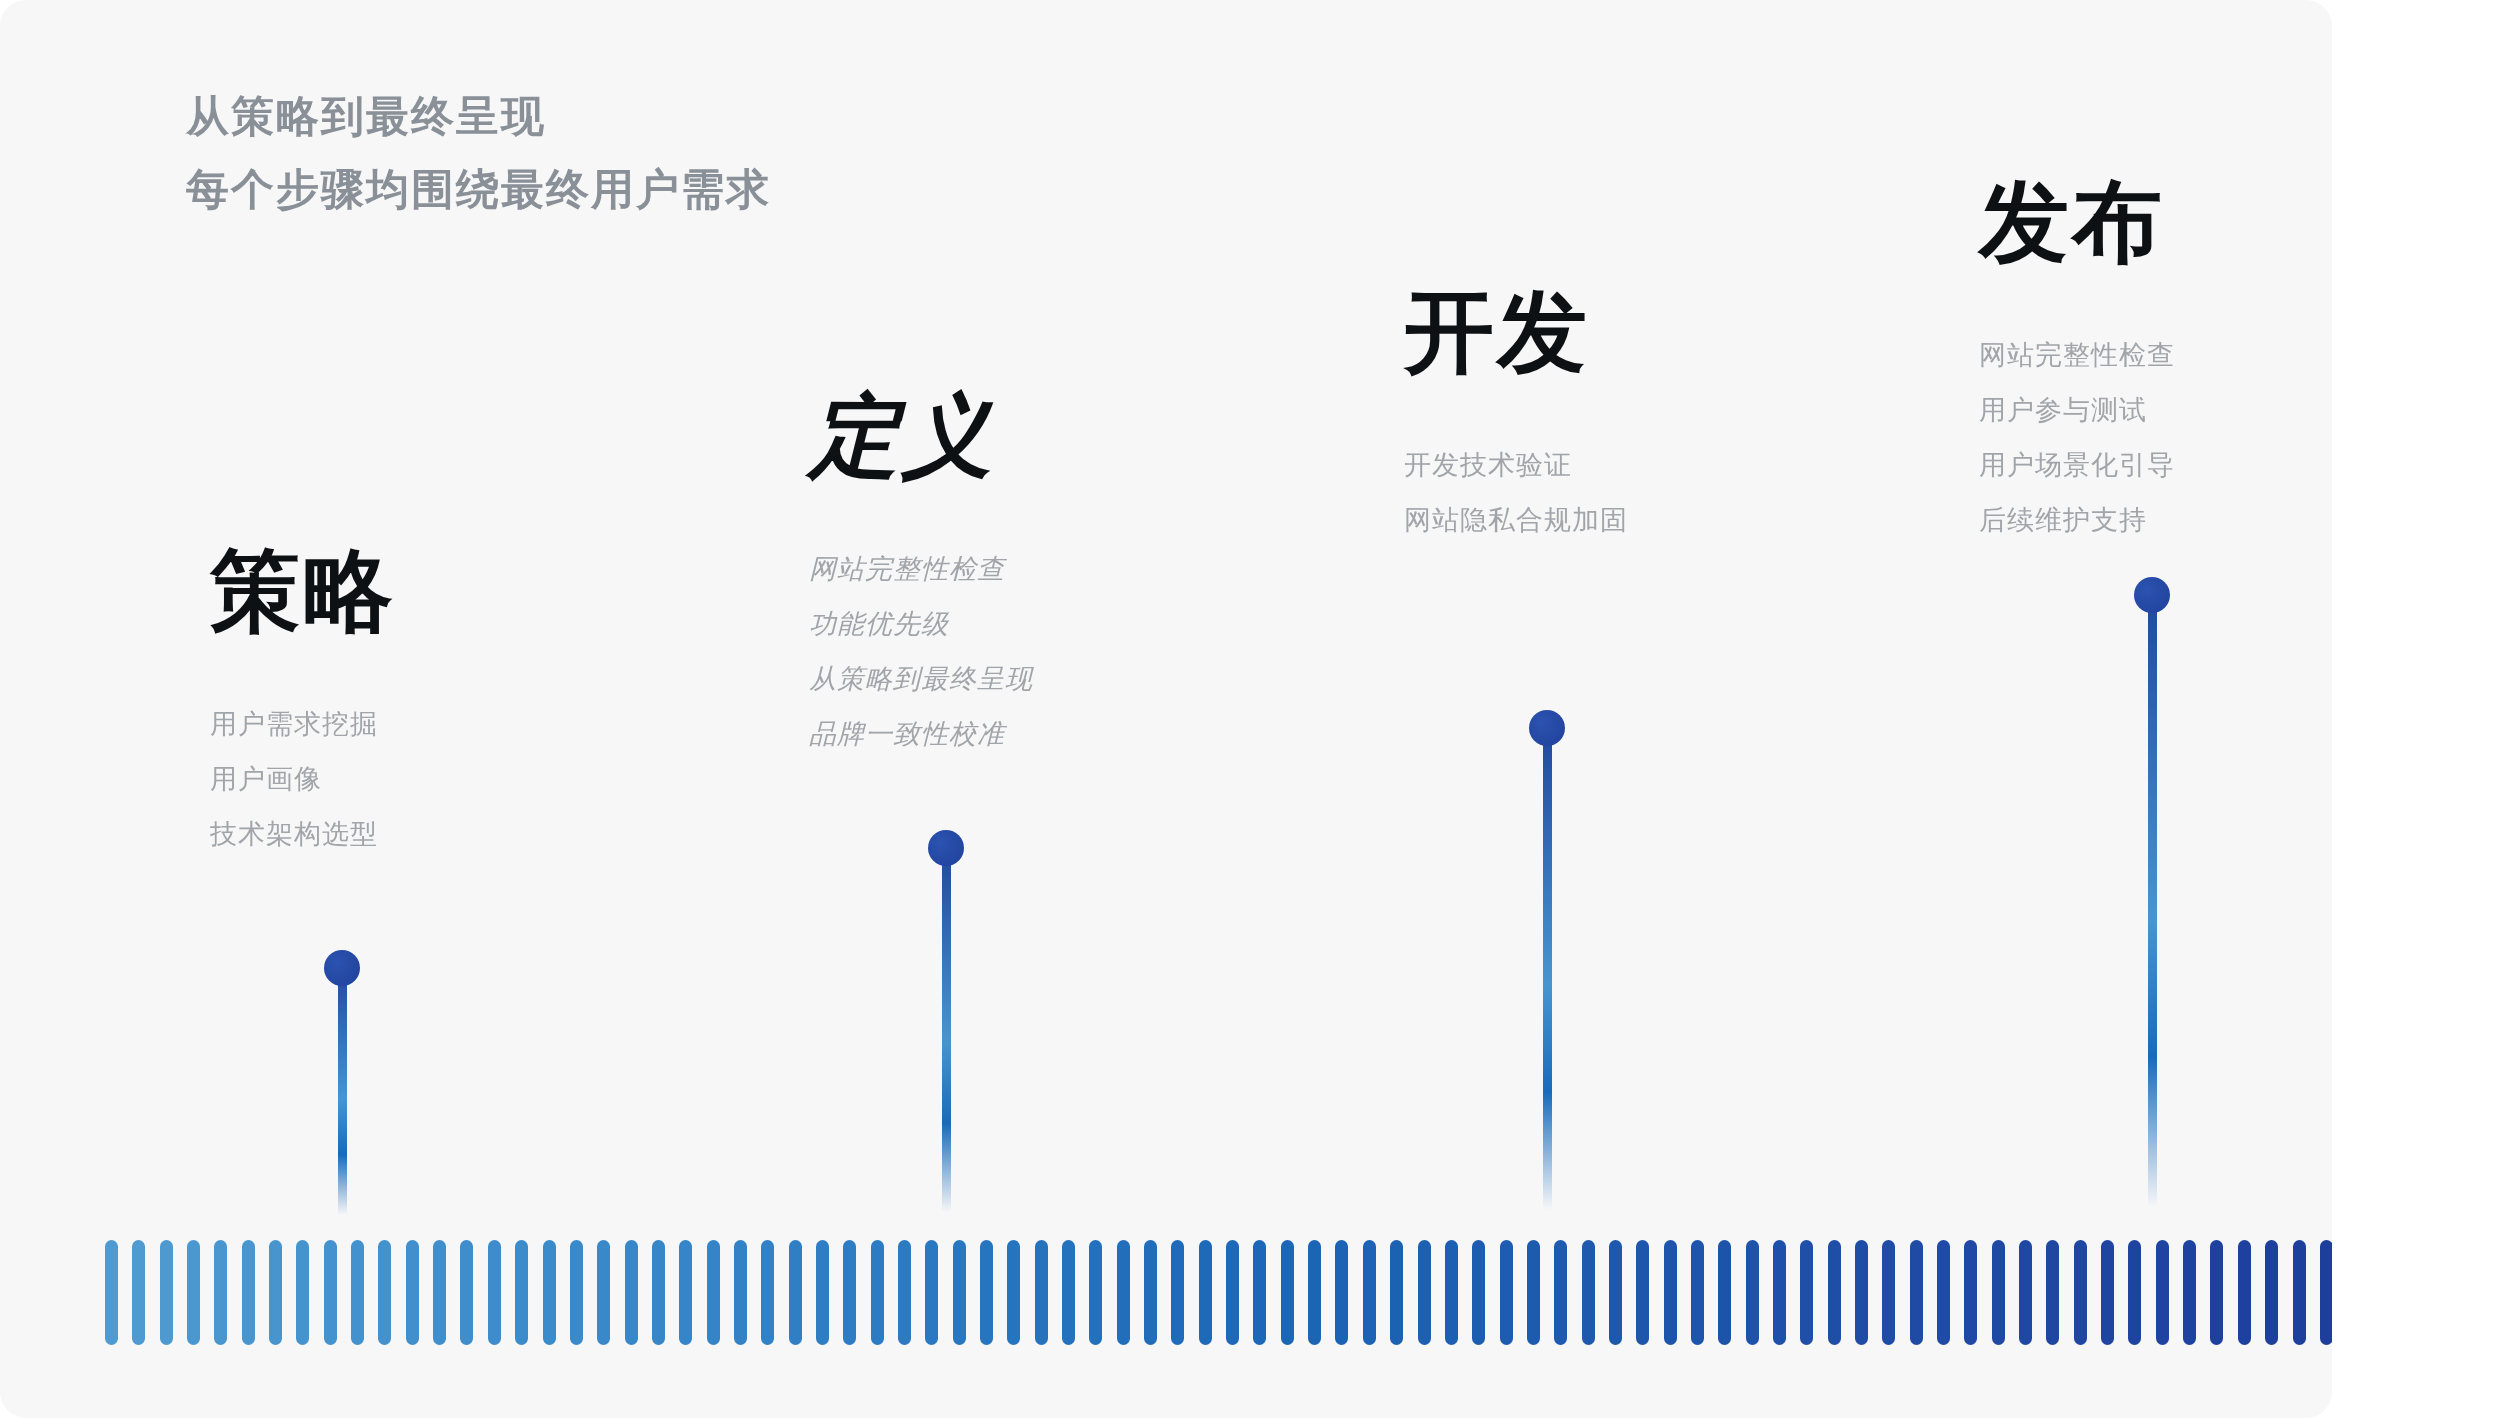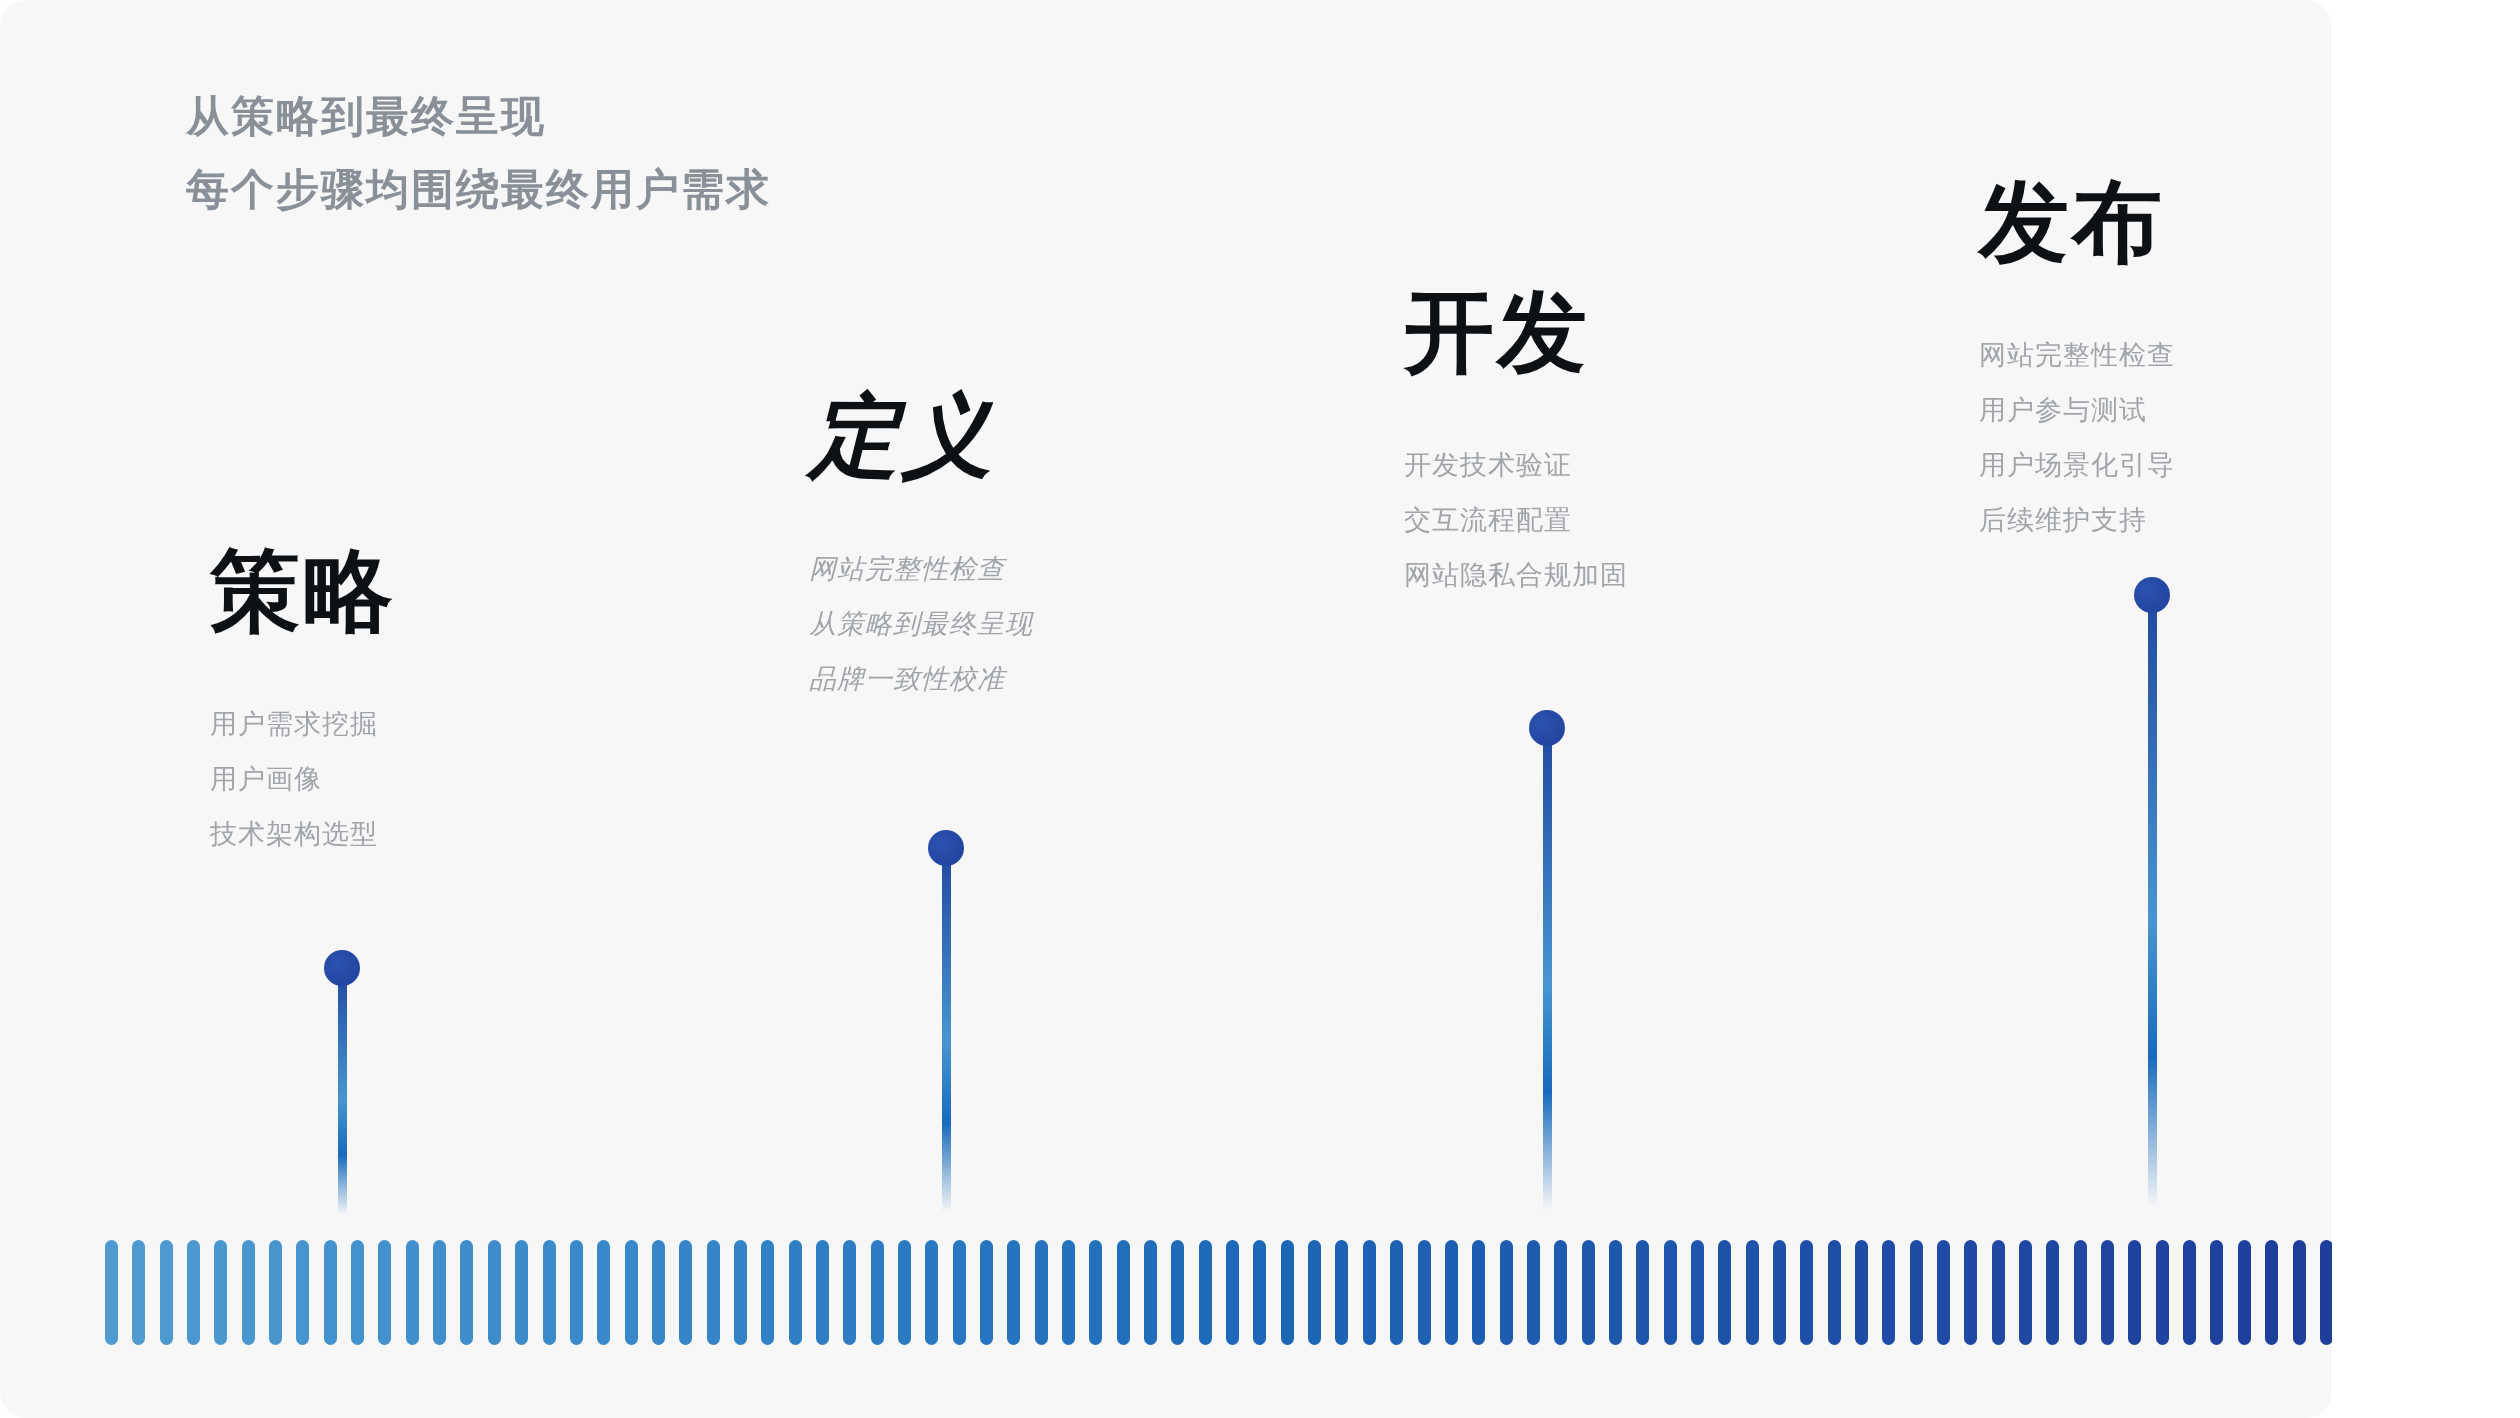--- a/index.html
+++ b/index.html
@@ -119,30 +119,30 @@
       <div class="stage-item">用户需求挖掘</div>
       <div class="stage-item">用户画像</div>
       <div class="stage-item">技术架构选型</div>
     </div>
   </div>
 
   <div class="stage s2">
     <div class="stage-title">定义</div>
     <div class="stage-items">
       <div class="stage-item">网站完整性检查</div>
+      <div class="stage-item">功能优先级</div>
       <div class="stage-item">从策略到最终呈现</div>
       <div class="stage-item">品牌一致性校准</div>
     </div>
   </div>
 
   <div class="stage s3">
     <div class="stage-title">开发</div>
     <div class="stage-items">
       <div class="stage-item">开发技术验证</div>
-      <div class="stage-item">交互流程配置</div>
       <div class="stage-item">网站隐私合规加固</div>
     </div>
   </div>
 
   <div class="stage s4">
     <div class="stage-title">发布</div>
     <div class="stage-items">
       <div class="stage-item">网站完整性检查</div>
       <div class="stage-item">用户参与测试</div>
       <div class="stage-item">用户场景化引导</div>

